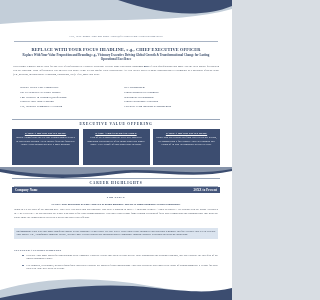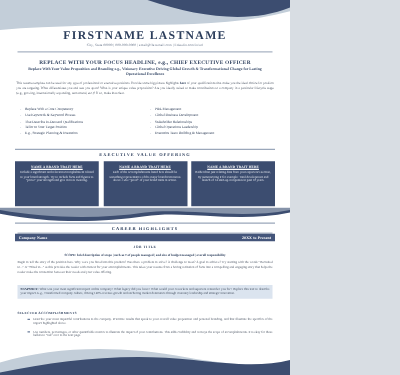--- a/index.html
+++ b/index.html
@@ -128,21 +128,20 @@
 <div class="page">
 
   <div class="hdr-wrap">
     <svg width="232" height="34" viewBox="0 0 232 34" preserveAspectRatio="none">
       <path d="M0,0 L232,0 L232,9 C170,26 90,16 0,24 Z" fill="#c3ced9"></path>
       <path d="M118,0 L232,0 L232,6 C200,19 160,14 118,0 Z" fill="#3c4d70"></path>
       <path d="M0,0 L0,22 C80,14 150,22 232,7 L232,10 C150,26 80,18 0,27 Z" fill="#ffffff" opacity="0"></path>
     </svg>
   </div>
 
-  <div class="name">FIRSTNAME LASTNAME</div>
   <div class="contact">City, State 00000  |  000-000-0000  |  email@flexemail.com  |  linkedin.com/in/url</div>
   <div class="rule" style="top:41px;"></div>
 
   <div class="headline">REPLACE WITH YOUR FOCUS HEADLINE, e.g., CHIEF EXECUTIVE OFFICER</div>
   <div class="subhead">Replace With Your Value Proposition and Branding e.g., Visionary Executive Driving Global Growth &amp; Transformational Change for Lasting Operational Excellence</div>
 
   <div class="intro">
     <span>This resume template can be used for any type of professional or executive positions. Provide some big picture highlights </span><b>here</b><span> of your qualifications that make you the ideal choice for position you are targeting. What differentiates you and sets you apart? What is your unique value proposition? Are you ideally suited to make contributions to a company in a particular lifecycle stage (e.g., growing, internationally expanding, turnaround, etc.)? If so, make that clear.</span>
   </div>
 

